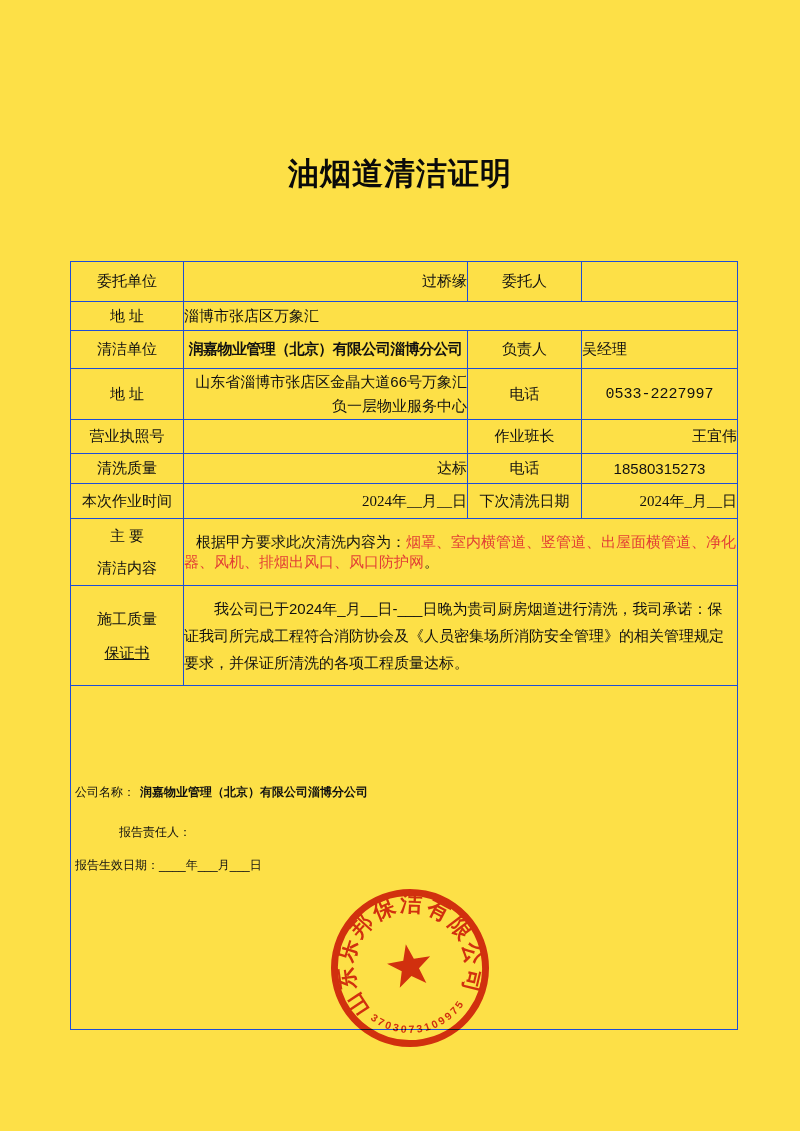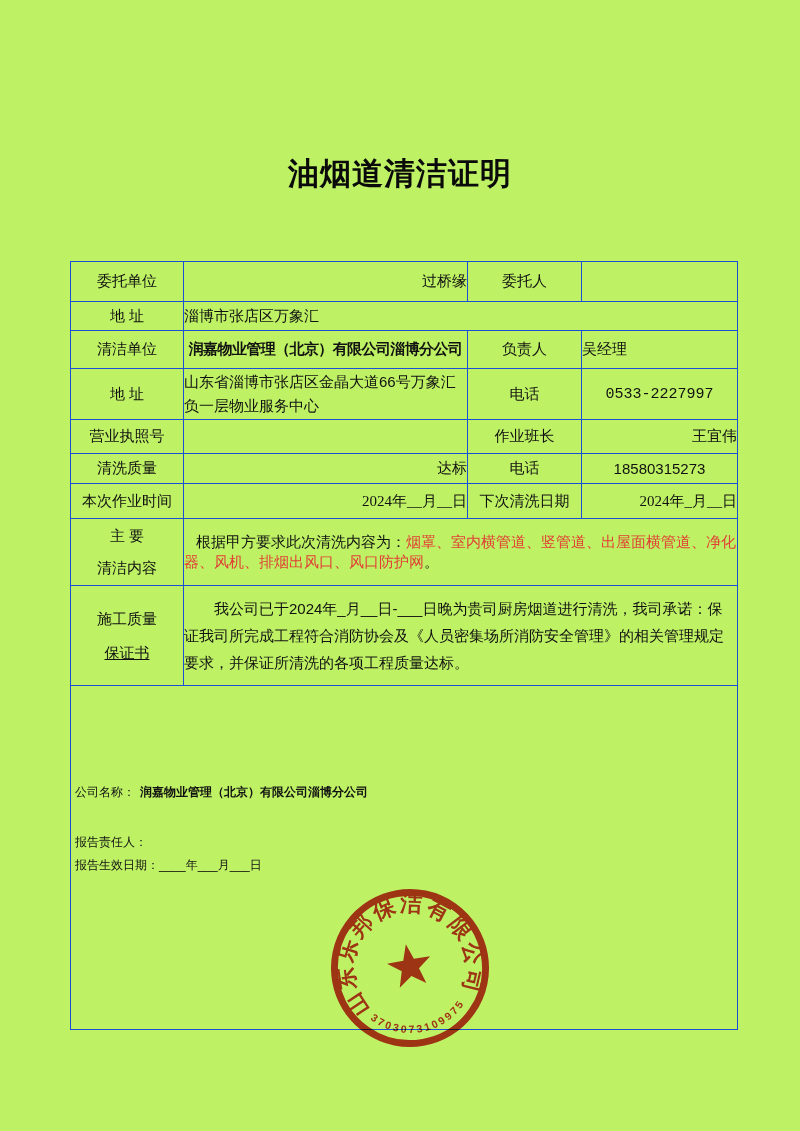--- a/index.html
+++ b/index.html
@@ -1,21 +1,21 @@
 <!DOCTYPE html>
 <html lang="zh"><head>
 <meta charset="utf-8">
 <style>
   * { margin:0; padding:0; box-sizing:border-box; }
   html,body { background:#ffffff; }
   body {
     width:800px; height:1131px; position:relative;
     font-family:"Liberation Sans", sans-serif; color:#111;
   }
-  .page { position:absolute; inset:0; background:#bef264; overflow:hidden; }
+  .page { position:absolute; inset:0; background:#fde047; overflow:hidden; }
 
   .title {
     position:absolute; top:153px; left:0; width:100%;
     text-align:center; font-size:31px; font-weight:bold; letter-spacing:1px; color:#0a0a0a;
   }
 
   table.cert {
     position:absolute; left:70px; top:261px; width:667px;
     border-collapse:collapse; table-layout:fixed;
   }
@@ -26,36 +26,36 @@
   tr.r1 td{height:40px} tr.r2 td{height:29px} tr.r3 td{height:38px}
   tr.r4 td{height:51px} tr.r5 td{height:34px} tr.r6 td{height:30px}
   tr.r7 td{height:35px} tr.r8 td{height:67px} tr.r9 td{height:100px}
   tr.r10 td{height:344px}
 
   td.lab { text-align:center; }
   td.center { text-align:right;font-family:Liberation Serif, serif; }
   td.left-pad { text-align:left; padding-left:10px; }
   td.company-fit { font-weight:bold; font-size:15px; letter-spacing:-0.6px; text-align:center; white-space:nowrap; }
   td.name-large { font-size:19px; text-align:left; }
-  td.addr2 { text-align:left; padding:2px 8px 2px 4px; font-size:15.5px; line-height:24px; }
+  td.addr2 { text-align:right; padding:2px 8px 2px 4px; font-size:15.5px; line-height:24px; }
   td.phone-serif { font-family:Liberation Mono, monospace; font-size:17px; text-align:center; }
   td.phone-sans { font-size:16.5px; text-align:center; }
 
   td.two-line-label span { display:block; text-align:center; line-height:18px; }
   td.two-line-label span.gap-sm { margin-top:14px; }
   td.two-line-label span.gap-md { margin-top:16px;text-decoration:underline; }
 
   td.content-r8 { text-align:left; padding:14px 6px 4px 10px; line-height:20px; font-size:15px; text-indent:12px; }
   td.content-r9 { text-align:left; padding:0 6px 0 10px; line-height:27px; font-size:15px; text-indent:2em; }
   .red { color:#e23f35; }
 
   td.bottom-cell { position:relative; vertical-align:top; }
   .foot-line { position:absolute; left:4px; font-size:12px; line-height:20px; white-space:nowrap; }
   .foot-company { top:96px; }
-  .foot-resp    { top:146px; }
+  .foot-resp    { top:136px;margin-left:44px; }
   .foot-date    { top:169px; }
   .foot-line .val-bold { font-weight:bold; margin-left:5px; }
 
   svg.stamp {
     position:absolute; left:325px; top:883px; width:170px; height:170px;
     z-index:3; mix-blend-mode:multiply; opacity:0.92;
   }
 </style>
 </head>
 <body>

